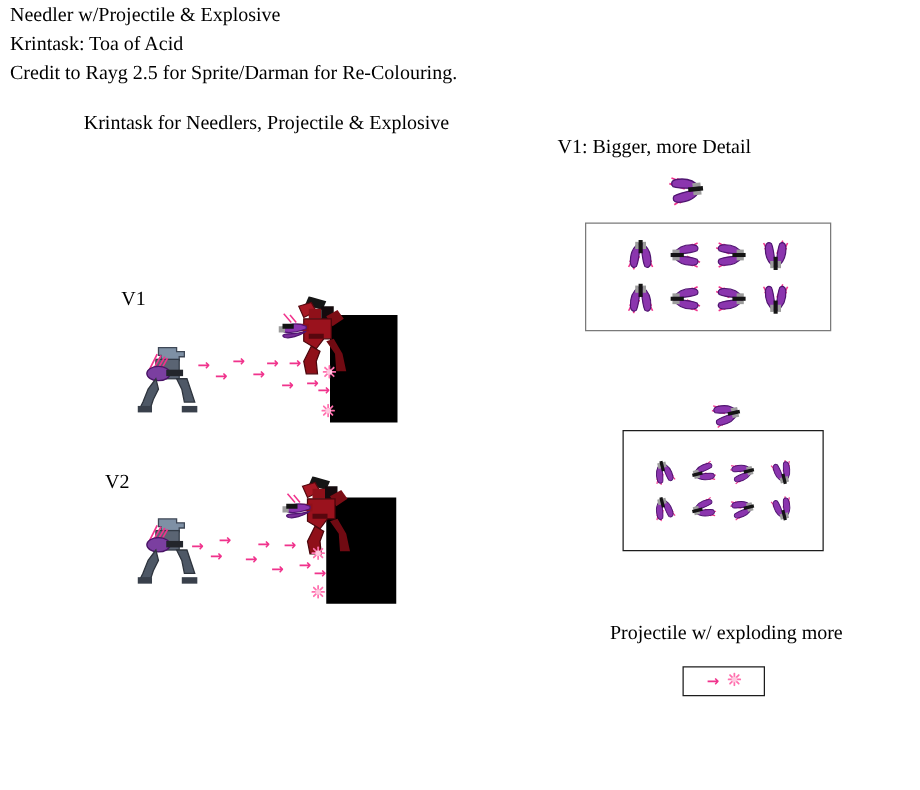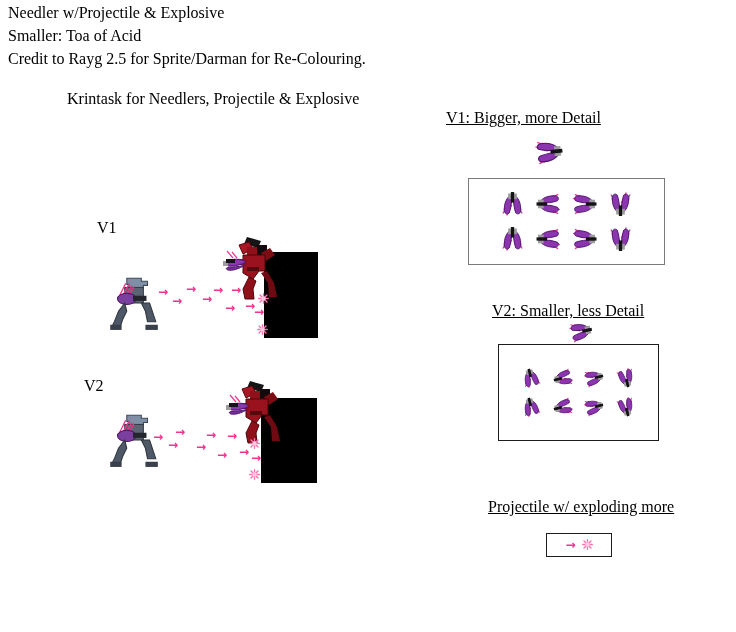--- a/index.html
+++ b/index.html
@@ -4,21 +4,21 @@
 <style>
   * { margin:0; padding:0; box-sizing:border-box; }
   html,body { background:#fff; }
   #page {
     position:relative; width:736px; height:632px; background:#fff;
     font-family:"Liberation Serif", serif; color:#000; overflow:hidden;
   }
   .abs { position:absolute; }
   .hline { font-size:16px; white-space:pre; }
   .scene-label { font-size:16px; }
-  .panel-title { font-size:16px;text-decoration:underline; }
+  .panel-title { font-size:16px; }
   .wall { background:var(--wall-black,#000); }
   .sprite-box { border:1px solid #7a7a7a; background:#fff; }
   .sprite-box.dark { border-color:#1c1c1c; }
   .sprite-grid { display:grid; grid-template-columns:repeat(4,1fr); width:100%; height:100%;
                  justify-items:center; align-items:center; padding:8px 26px; }
   .sprite-grid.small { padding:18px 16px; }
   .sprite svg { display:block; }
   .proj { position:absolute; font-family:"DejaVu Sans",sans-serif; font-weight:bold;
           font-size:12px; line-height:1; color:var(--projectile-pink,#f0338c); }
   .effects-layer { position:absolute; inset:0; }
@@ -83,26 +83,26 @@
           <path d="M22,8 C16,12 9,14 5,13 C2,12 3,10 8,10 C14,10 19,9 22,8 Z" fill="#7a2d9a" stroke="var(--needler-dark)" stroke-width="1"></path>
           <rect x="0" y="4" width="5" height="5" fill="var(--needler-gray)"></rect>
           <rect x="3" y="2" width="9" height="4" fill="#141414"></rect>
         </g>
       </g>
     </defs>
   </svg>
 
   <div>
     <div class="abs hline" style="left:8px;top:4px">Needler w/Projectile &amp; Explosive</div>
-    <div class="abs hline" style="left:8px;top:27px">Smaller: Toa of Acid</div>
+    <div class="abs hline" style="left:8px;top:27px">Krintask: Toa of Acid</div>
     <div class="abs hline" style="left:8px;top:50px">Credit to Rayg 2.5 for Sprite/Darman for Re-Colouring.</div>
     <div class="abs hline" style="left:67px;top:90px">Krintask for Needlers, Projectile &amp; Explosive</div>
   </div>
 
-  <div class="abs scene-label" style="left:97px;top:219px">V1</div>
+  <div class="abs scene-label" style="left:97px;top:231px">V1</div>
   <div class="abs wall" style="left:264px;top:252px;width:54px;height:86px"></div>
   <svg class="abs" style="left:106px;top:274px" width="54" height="58" viewBox="0 0 52 56">
       <use href="#elite"></use>
     </svg>
   <svg class="abs" style="left:221px;top:237px" width="60" height="72" viewBox="0 0 60 72">
       <use href="#enemy"></use>
     </svg>
   <div class="effects-layer">
       <span class="proj" style="left: 158px; top: 286px;">→</span>
       <span class="proj" style="left: 172px; top: 295px;">→</span>
@@ -215,21 +215,20 @@
           </svg>
         </div>
         <div class="sprite" style="transform: rotate(180deg);">
           <svg width="23" height="26" viewBox="0 0 24 26">
             <use href="#needler"></use>
           </svg>
         </div>
       </div>
   </div>
 
-  <div class="abs panel-title" style="left:492px;top:302px">V2: Smaller, less Detail</div>
   <div class="abs sprite" style="left:570px;top:320px;transform:rotate(78deg)">
     <svg width="22" height="23" viewBox="0 0 24 26">
         <use href="#needler"></use>
       </svg>
   </div>
   <div class="abs sprite-box dark" style="left:498px;top:344px;width:161px;height:97px">
     <div class="sprite-grid small">
         <div class="sprite" style="transform: rotate(-14deg);">
           <svg width="18" height="20" viewBox="0 0 24 26">
             <use href="#needler"></use>

